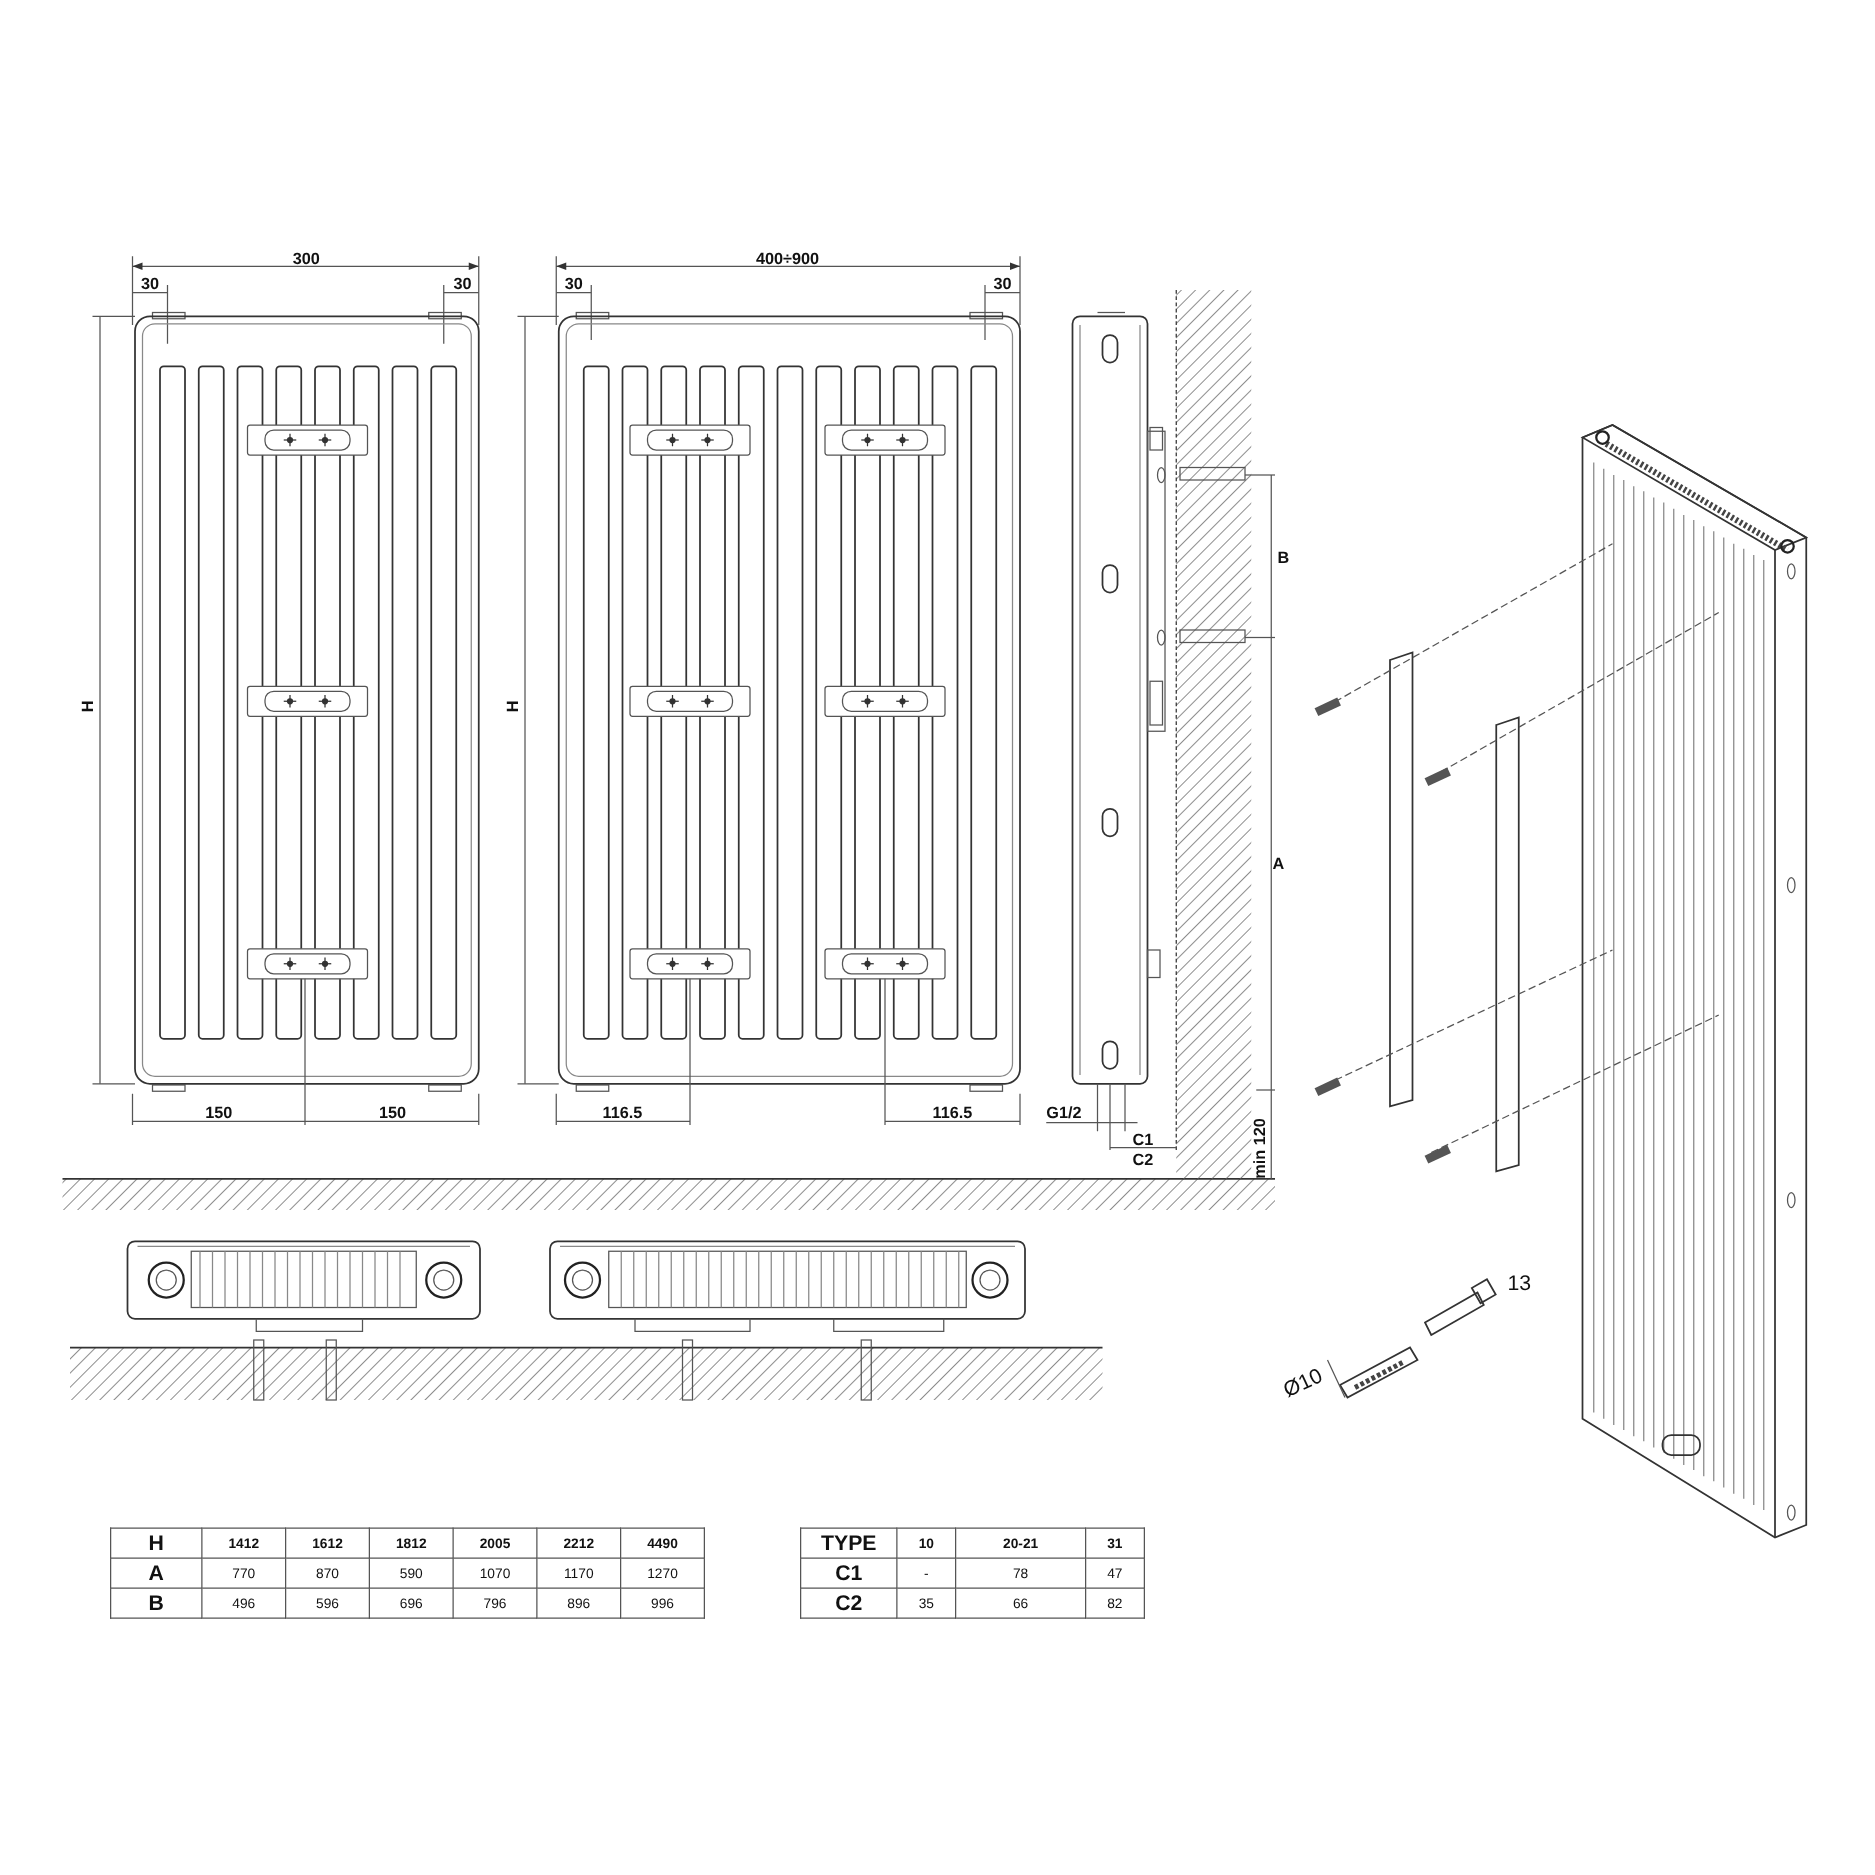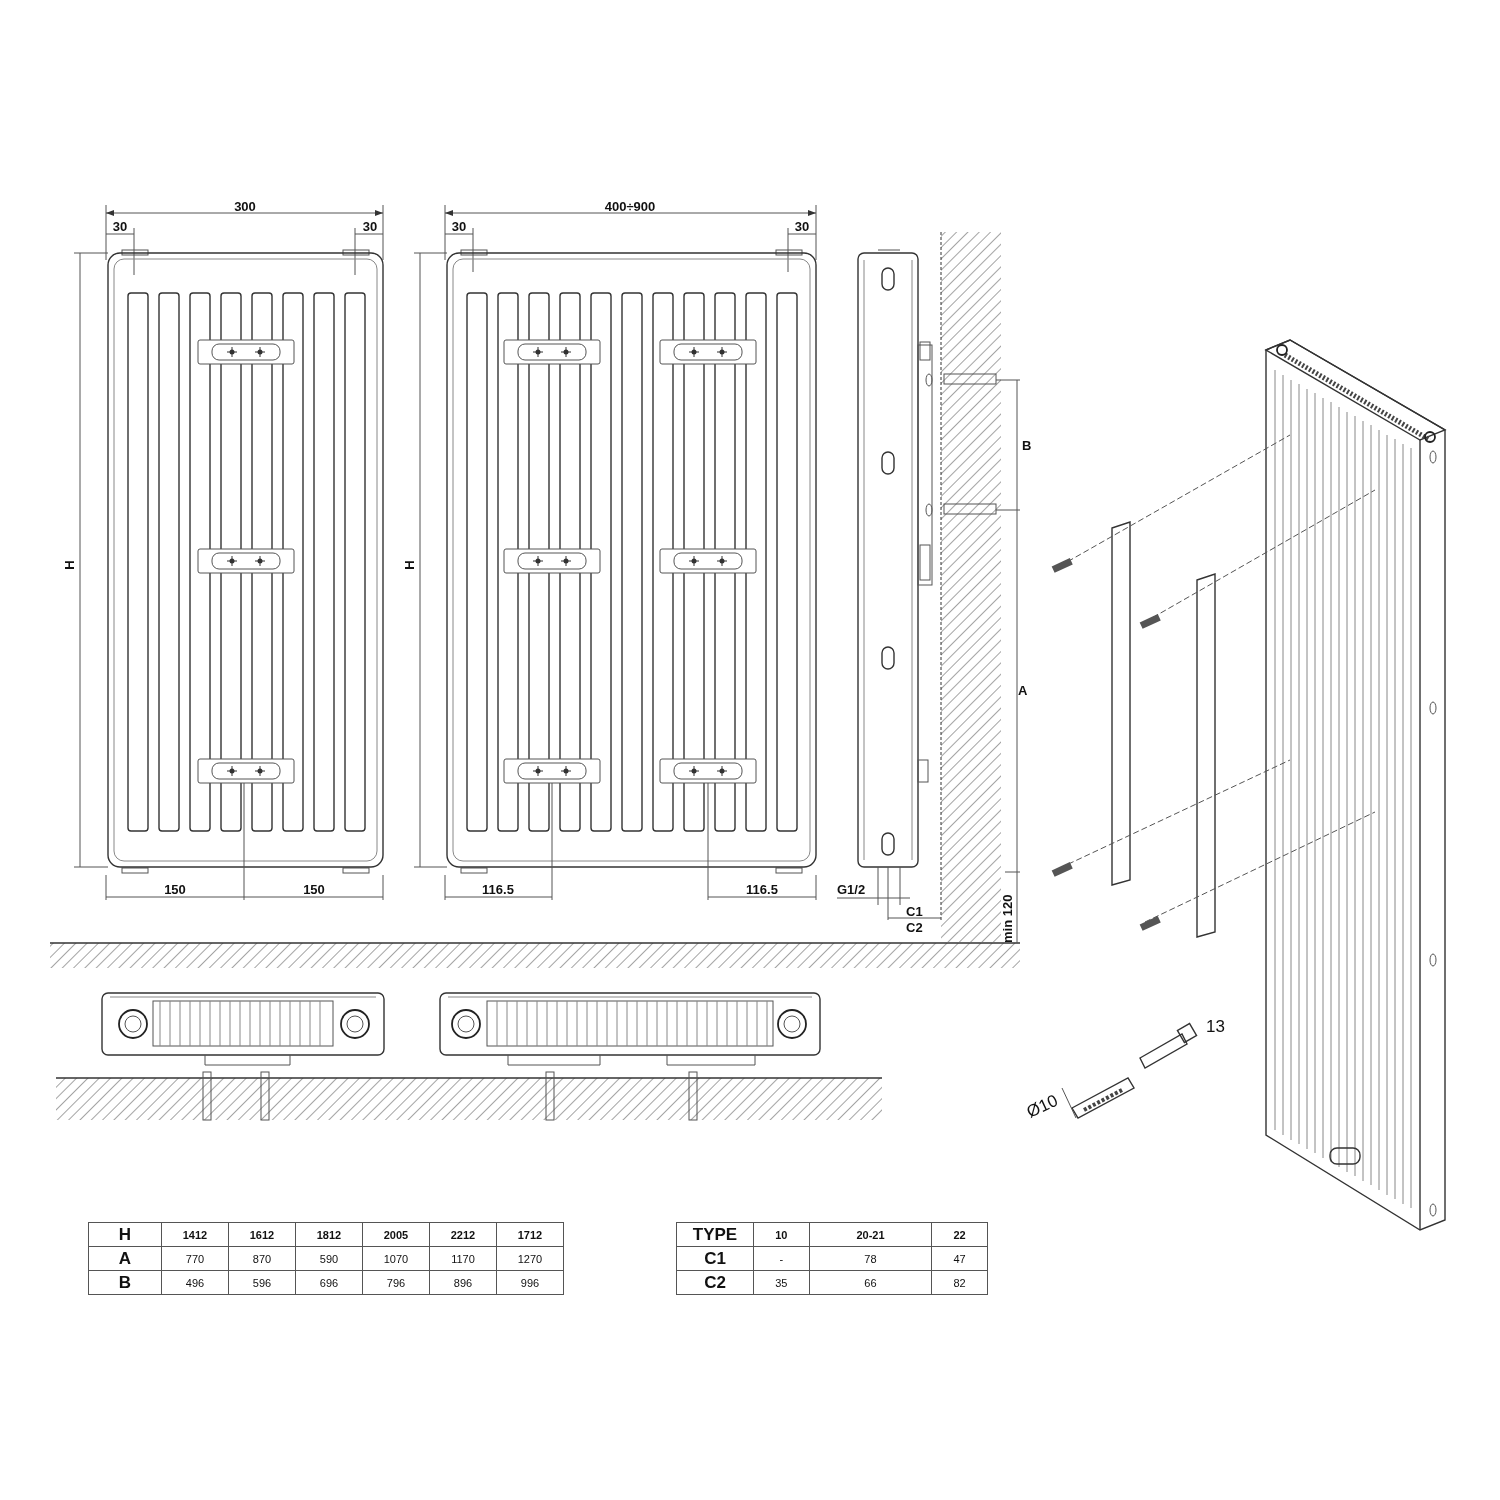--- a/index.html
+++ b/index.html
@@ -10,21 +10,21 @@
   .ln { stroke: #333; stroke-width: 1.4; fill: none; }
   .thin { stroke: #555; stroke-width: 1; fill: none; }
   .dark { stroke: #222; stroke-width: 1.8; fill: none; }
   .gray { stroke: #888; stroke-width: 1; fill: none; }
   table.spec { position: absolute; border-collapse: collapse; font-family: "Liberation Sans", sans-serif; }
   table.spec td { border: 1.5px solid #555; text-align: center; height: 23px; font-size: 11px; padding: 0; }
   table.spec td.hdr { font-weight: bold; font-size: 17px; }
   table.spec tr:first-child td { font-weight: bold; }
   #tbl-dims { left: 88px; top: 1222px; width: 476px; }
   #tbl-dims td:first-child { width: 72px; }
-  #tbl-type { left: 676px; top: 1222px; width: 312px; }
+  #tbl-type { left: 640px; top: 1222px; width: 276px; }
   #tbl-type td:first-child { width: 76px; }
 </style>
 </head>
 <body>
 
 <svg width="1500" height="1500" viewBox="0 0 1500 1500">
   <defs>
     <pattern id="hatch" width="8" height="8" patternUnits="userSpaceOnUse" patternTransform="rotate(45)">
       <line x1="0" y1="0" x2="0" y2="8" stroke="#666" stroke-width="1.2"></line>
     </pattern>
@@ -290,21 +290,21 @@
 
 <table class="spec" id="tbl-dims">
   <tbody>
       <tr>
     <td class="hdr">H</td>
     <td>1412</td>
     <td>1612</td>
     <td>1812</td>
     <td>2005</td>
     <td>2212</td>
-    <td>1712</td>
+    <td>4490</td>
   </tr>
   <tr>
     <td class="hdr">A</td>
     <td>770</td>
     <td>870</td>
     <td>590</td>
     <td>1070</td>
     <td>1170</td>
     <td>1270</td>
   </tr>
@@ -319,21 +319,21 @@
   </tr>
 </tbody>
   </table>
 
 <table class="spec" id="tbl-type">
   <tbody>
       <tr>
     <td class="hdr">TYPE</td>
     <td>10</td>
     <td>20-21</td>
-    <td>22</td>
+    <td>31</td>
   </tr>
   <tr>
     <td class="hdr">C1</td>
     <td>-</td>
     <td>78</td>
     <td>47</td>
   </tr>
   <tr>
     <td class="hdr">C2</td>
     <td>35</td>

